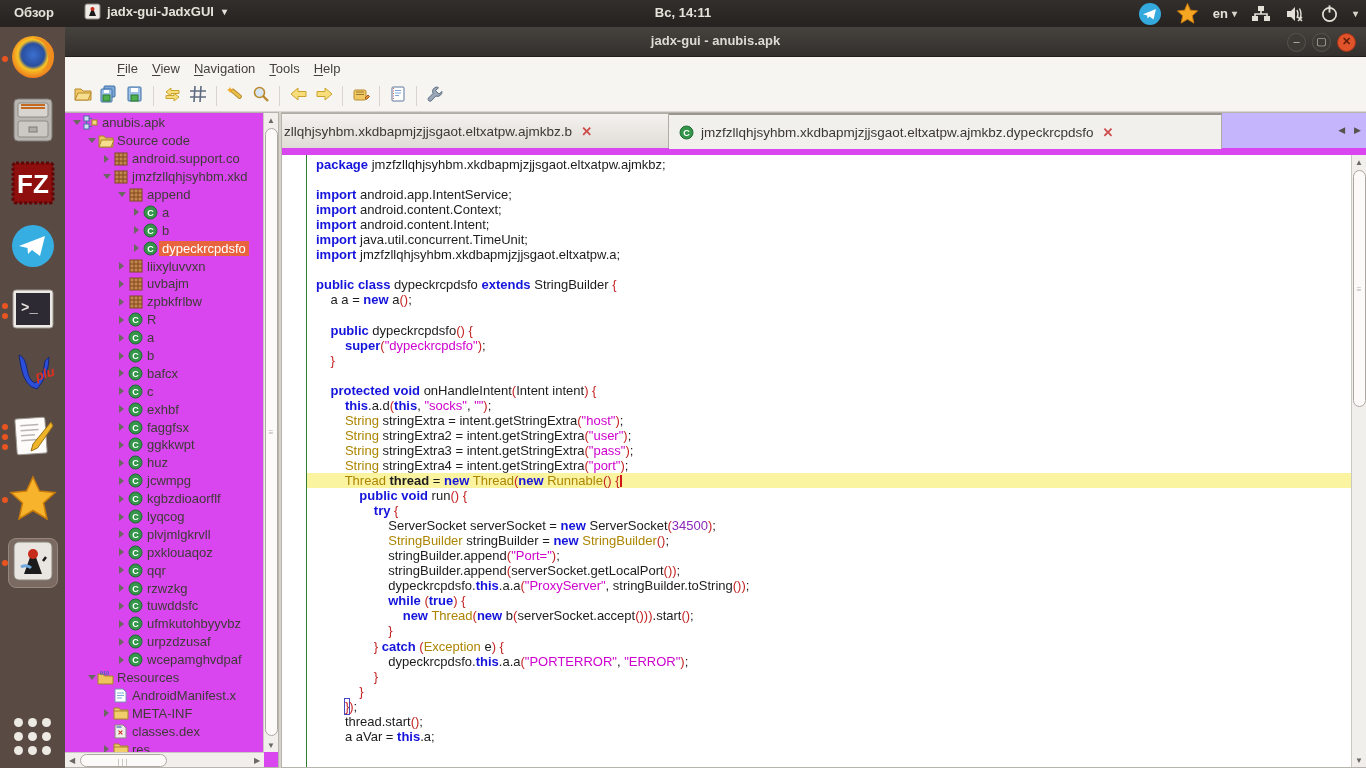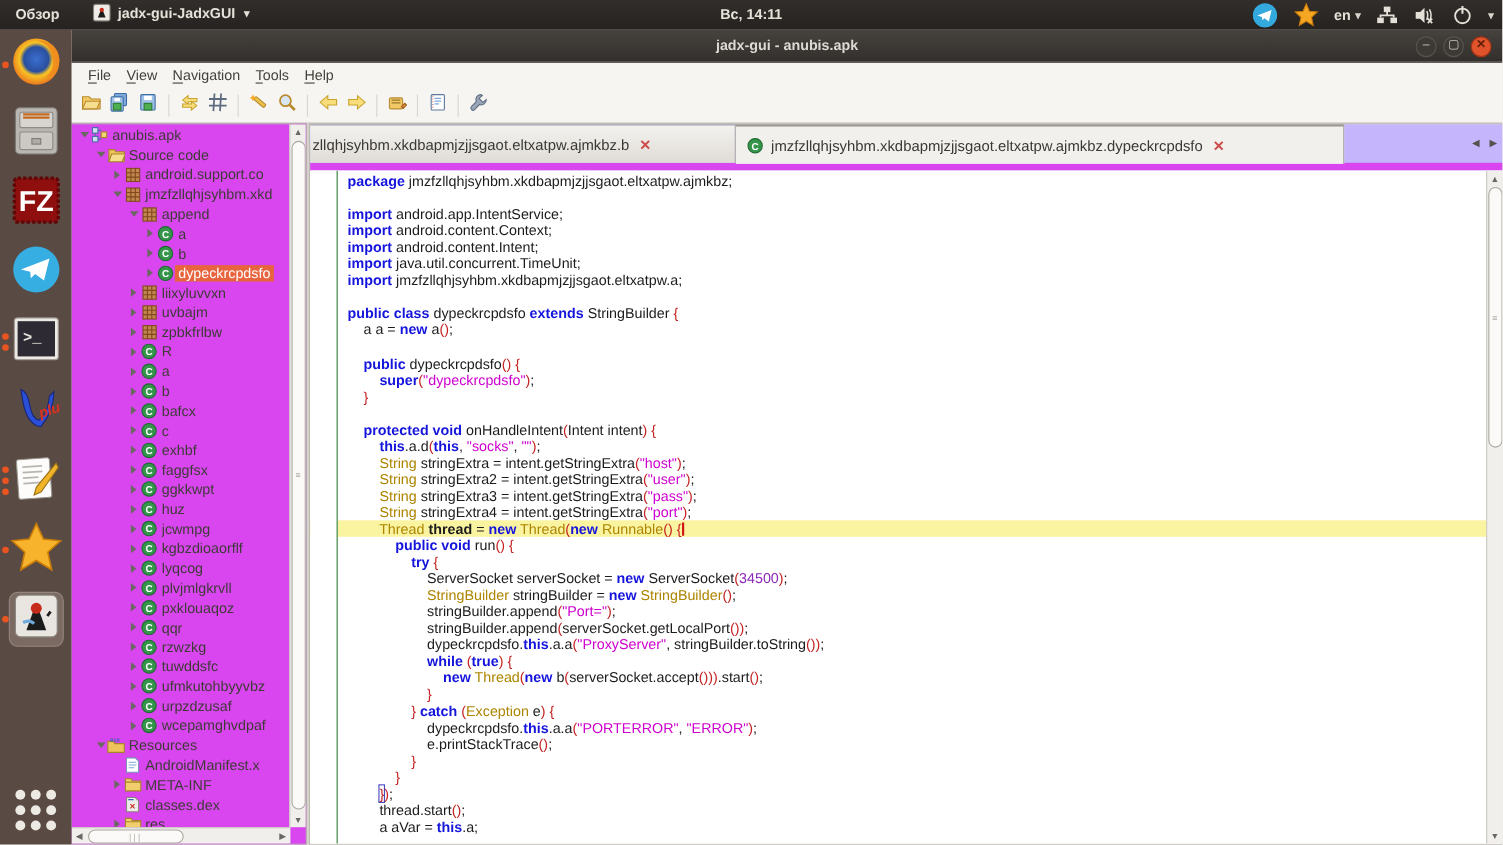--- a/index.html
+++ b/index.html
@@ -30,21 +30,21 @@
   #window{position:absolute;left:65px;top:27px;right:0;bottom:0;display:flex;flex-direction:column;
           background:#F6F5F2;}
   #titlebar{position:relative;height:29px;background:linear-gradient(#46423E,#332F2C);
     border-bottom:1px solid #211E1B;flex:0 0 29px;}
   #win-title{position:absolute;left:0;right:0;top:6px;text-align:center;color:#DEDAD3;font-size:13px;font-weight:bold;}
   #win-buttons{position:absolute;right:10px;top:6px;display:flex;gap:6px;z-index:2;}
   .wbtn{width:17px;height:17px;border-radius:50%;background:#3D3935;border:1px solid #57524C;
         color:#C9C5BE;font-size:11px;line-height:15px;text-align:center;}
   .wbtn.close{background:#E0532B;border-color:#A33415;color:#5E1E08;font-weight:bold;}
   
-  #menubar{height:23px;background:#F6F5F2;display:flex;align-items:center;padding-left:8px;flex:0 0 23px;}
+  #menubar{height:23px;background:#F6F5F2;display:flex;align-items:center;padding-left:8px;flex:0 0 23px;margin-left:37px;}
   .menu-item{font-size:13px;color:#45423D;padding:2px 7px;}
   .menu-item u{text-underline-offset:2px;}
   #toolbar{height:31px;background:#F6F5F2;border-bottom:1px solid #D9D6D0;display:flex;align-items:center;
            padding-left:5px;flex:0 0 31px;}
   .tbtn{width:26px;height:24px;display:flex;align-items:center;justify-content:center;border-radius:3px;}
   .tsep{width:1px;height:20px;background:#D8D4CF;margin:0 5px;}
   
   #content{flex:1;display:flex;min-height:0;background:#D5D1CB;}
   #tree-panel{position:relative;width:213px;flex:0 0 213px;background:#d946ef;border:1px solid #B7B3AD;
               border-left:none;overflow:hidden;}
@@ -869,21 +869,20 @@
               <div class="code-line"><span class="tok-p">                    ServerSocket serverSocket = </span><span class="tok-k">new</span><span class="tok-p"> ServerSocket</span><span class="tok-r">(</span><span class="tok-n">34500</span><span class="tok-r">)</span><span class="tok-p">;</span></div>
               <div class="code-line"><span class="tok-p">                    </span><span class="tok-t">StringBuilder</span><span class="tok-p"> stringBuilder = </span><span class="tok-k">new</span><span class="tok-p"> </span><span class="tok-t">StringBuilder</span><span class="tok-r">()</span><span class="tok-p">;</span></div>
               <div class="code-line"><span class="tok-p">                    stringBuilder.append</span><span class="tok-r">(</span><span class="tok-s">"Port="</span><span class="tok-r">)</span><span class="tok-p">;</span></div>
               <div class="code-line"><span class="tok-p">                    stringBuilder.append</span><span class="tok-r">(</span><span class="tok-p">serverSocket.getLocalPort</span><span class="tok-r">())</span><span class="tok-p">;</span></div>
               <div class="code-line"><span class="tok-p">                    dypeckrcpdsfo.</span><span class="tok-k">this</span><span class="tok-p">.a.a</span><span class="tok-r">(</span><span class="tok-s">"ProxyServer"</span><span class="tok-p">, stringBuilder.toString</span><span class="tok-r">())</span><span class="tok-p">;</span></div>
               <div class="code-line"><span class="tok-p">                    </span><span class="tok-k">while</span><span class="tok-p"> </span><span class="tok-r">(</span><span class="tok-k">true</span><span class="tok-r">)</span><span class="tok-p"> </span><span class="tok-r">{</span></div>
               <div class="code-line"><span class="tok-p">                        </span><span class="tok-k">new</span><span class="tok-p"> </span><span class="tok-t">Thread</span><span class="tok-r">(</span><span class="tok-k">new</span><span class="tok-p"> b</span><span class="tok-r">(</span><span class="tok-p">serverSocket.accept</span><span class="tok-r">()))</span><span class="tok-p">.start</span><span class="tok-r">()</span><span class="tok-p">;</span></div>
               <div class="code-line"><span class="tok-p">                    </span><span class="tok-r">}</span></div>
               <div class="code-line"><span class="tok-p">                </span><span class="tok-r">}</span><span class="tok-p"> </span><span class="tok-k">catch</span><span class="tok-p"> </span><span class="tok-r">(</span><span class="tok-t">Exception</span><span class="tok-p"> e</span><span class="tok-r">)</span><span class="tok-p"> </span><span class="tok-r">{</span></div>
               <div class="code-line"><span class="tok-p">                    dypeckrcpdsfo.</span><span class="tok-k">this</span><span class="tok-p">.a.a</span><span class="tok-r">(</span><span class="tok-s">"PORTERROR"</span><span class="tok-p">, </span><span class="tok-s">"ERROR"</span><span class="tok-r">)</span><span class="tok-p">;</span></div>
-              <div class="code-line"><span class="tok-p">                    e.printStackTrace</span><span class="tok-r">()</span><span class="tok-p">;</span></div>
               <div class="code-line"><span class="tok-p">                </span><span class="tok-r">}</span></div>
               <div class="code-line"><span class="tok-p">            </span><span class="tok-r">}</span></div>
               <div class="code-line"><span class="tok-p">        </span><span class="tok-x">}</span><span class="tok-r">)</span><span class="tok-p">;</span></div>
               <div class="code-line"><span class="tok-p">        thread.start</span><span class="tok-r">()</span><span class="tok-p">;</span></div>
               <div class="code-line"><span class="tok-p">        a aVar = </span><span class="tok-k">this</span><span class="tok-p">.a;</span></div>
             </div>
           <div class="sb sb-v" id="ed-sb">
             <div class="sb-btn" style="top:0;">▲</div>
             <div class="sb-thumb" style="left:1px;width:11px;top:15px;height:235px;">
                 <span class="sb-grip">≡</span>

